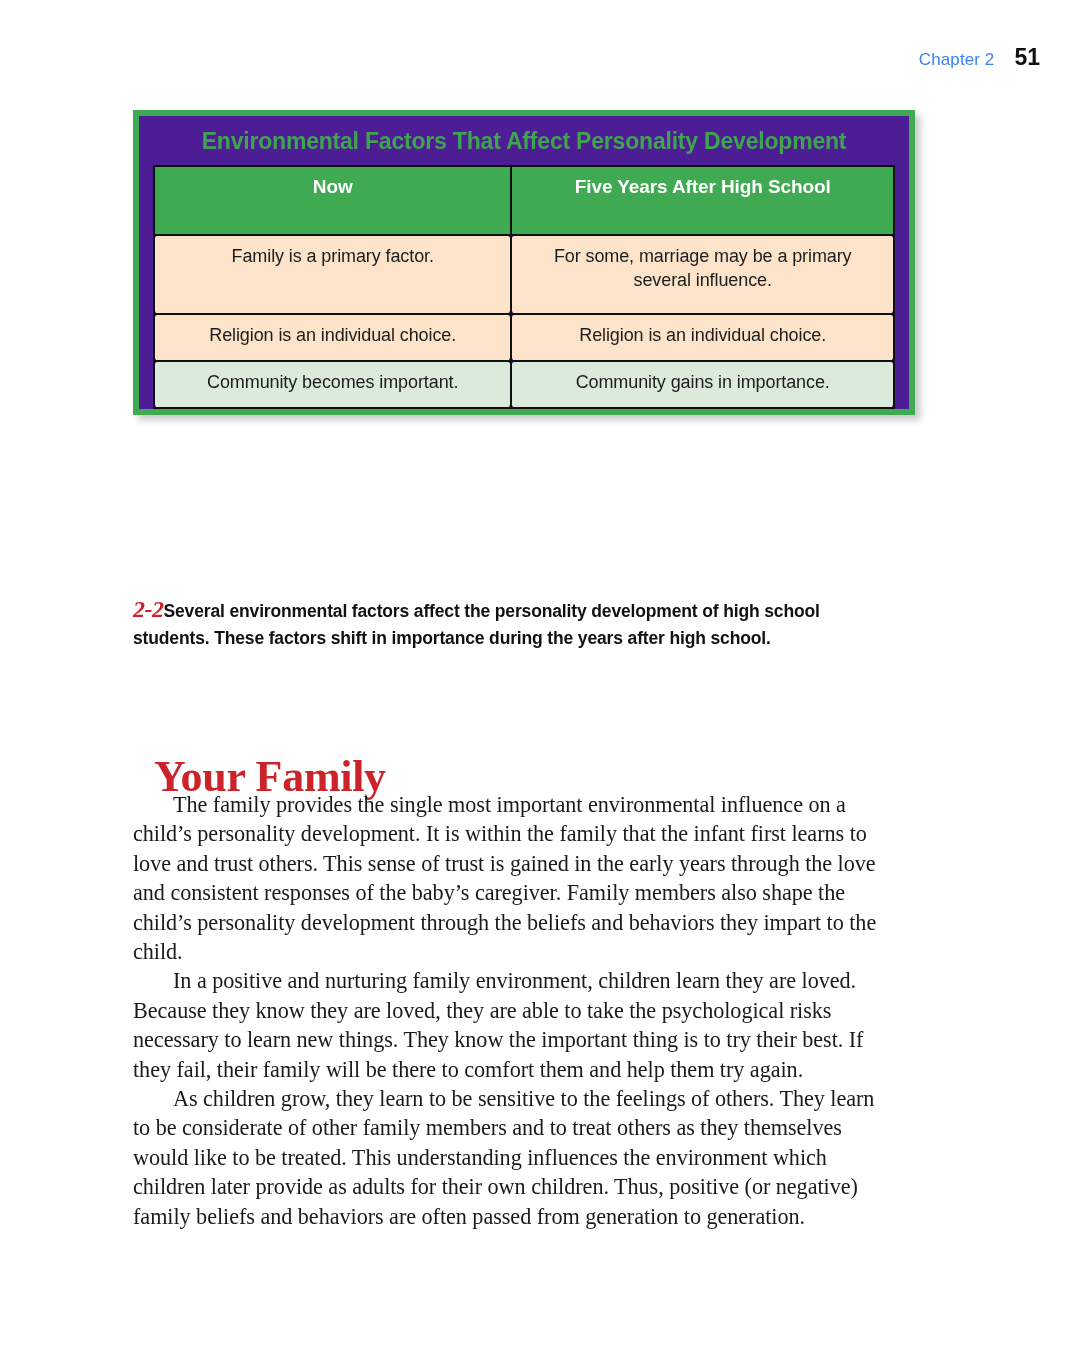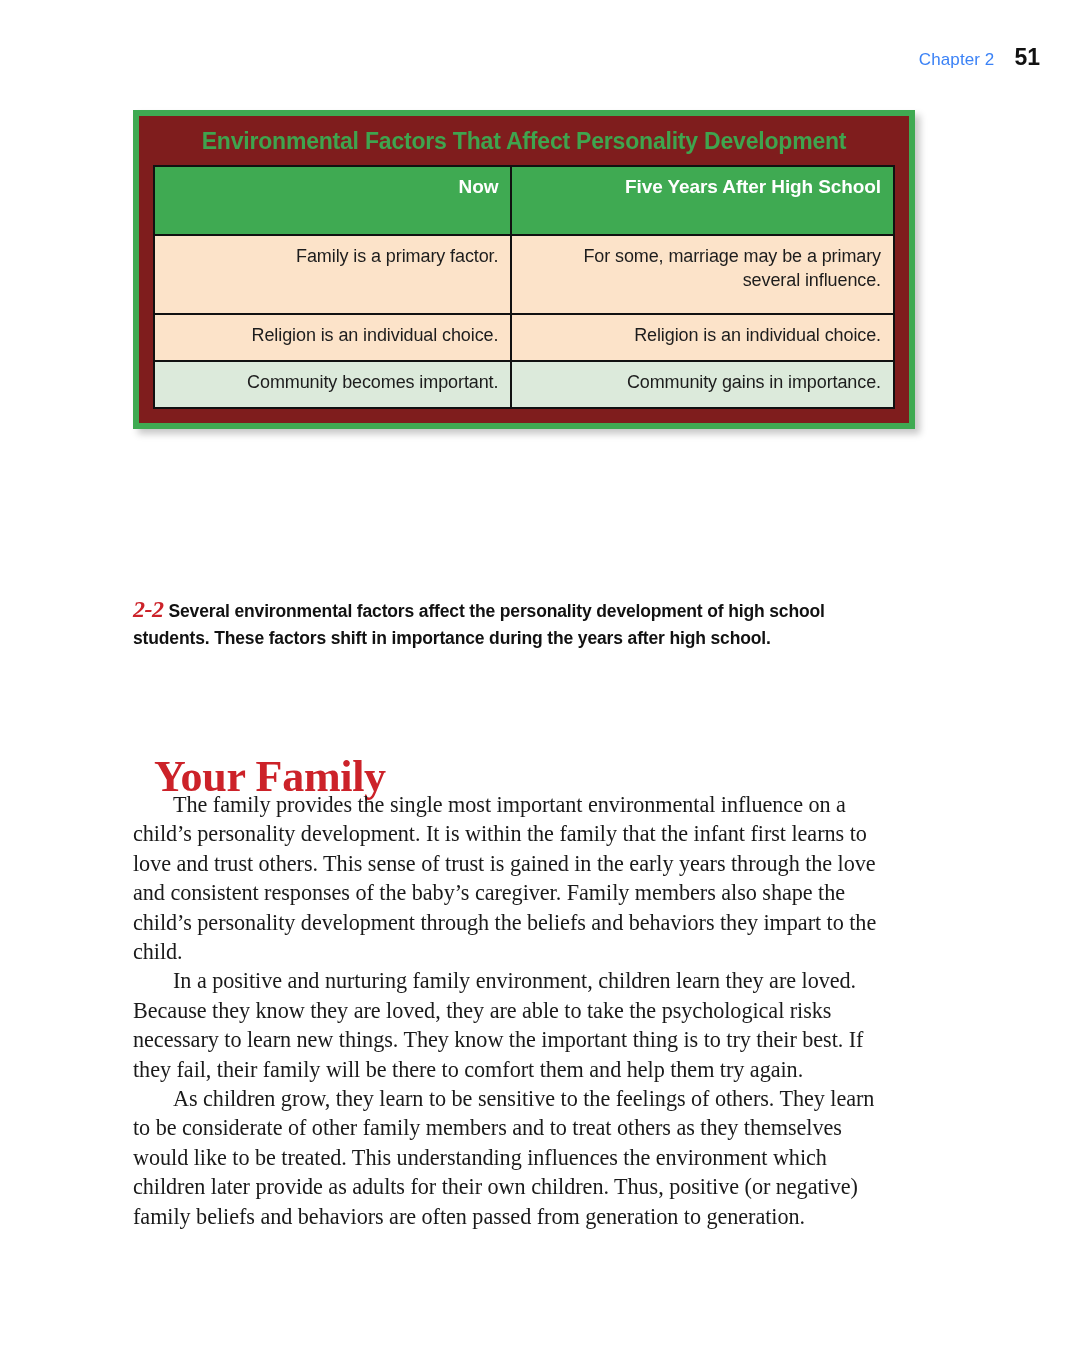--- a/index.html
+++ b/index.html
@@ -48,22 +48,22 @@
 
   
   .figure-wrap {
     position: absolute;
     left: 133px;
     top: 110px;
     width: 782px;
   }
   .green-frame {
     border: 6px solid #3faa52;
-    background: #7f1d1d;
-    padding: 9px 14px 14px 14px;
+    background: #4c1d95;
+    padding: 9px 14px 0 14px;
     box-shadow: 5px 5px 7px rgba(0,0,0,0.22);
     box-sizing: border-box;
   }
   .table-title {
     font-family: "Liberation Sans", sans-serif;
     font-size: 23px;
     font-weight: bold;
     color: #3fa44e;
     text-align: center;
     letter-spacing: -0.2px;
@@ -74,39 +74,40 @@
     border-collapse: collapse;
     width: 100%;
     table-layout: fixed;
     border: 2px solid #111111;
   }
   table.factors col.c1 { width: 48.3%; }
   table.factors col.c2 { width: 51.7%; }
   table.factors th,
   table.factors td {
     border: 2px solid #111111;
-    text-align: right;
+    text-align: center;
     vertical-align: top;
     font-family: "Liberation Sans", sans-serif;
     padding: 9px 12px 10px 12px;
   }
   table.factors th {
     background: #3faa52;
     color: #ffffff;
     font-size: 19px;
     font-weight: bold;
     height: 48px;
     letter-spacing: -0.1px;
   }
   table.factors td {
     font-size: 18px;
     font-weight: 400;
     color: #1d1d1d;
     line-height: 1.33;
     letter-spacing: -0.1px;
+    border-radius: 6px;
   }
   tr.row-peach td { background: #fce3c9; }
   tr.row-mint  td { background: #dceadb; }
   tr.tall td { height: 58px; }
   tr.short td { height: 26px; }
 
   
   .caption {
     position: absolute;
     left: 133px;
@@ -119,21 +120,20 @@
     line-height: 1.42;
     letter-spacing: -0.15px;
   }
   .caption .fignum {
     color: #cc2229;
     font-family: "Liberation Serif", serif;
     font-style: italic;
     font-weight: bold;
     font-size: 24px;
     letter-spacing: -0.5px;
-    margin-right: 5px;
   }
 
   
   .section-heading {
     position: absolute;
     left: 134px;
     top: 726px;
     font-family: "Liberation Serif", serif;
     font-weight: bold;
     font-size: 44px;

